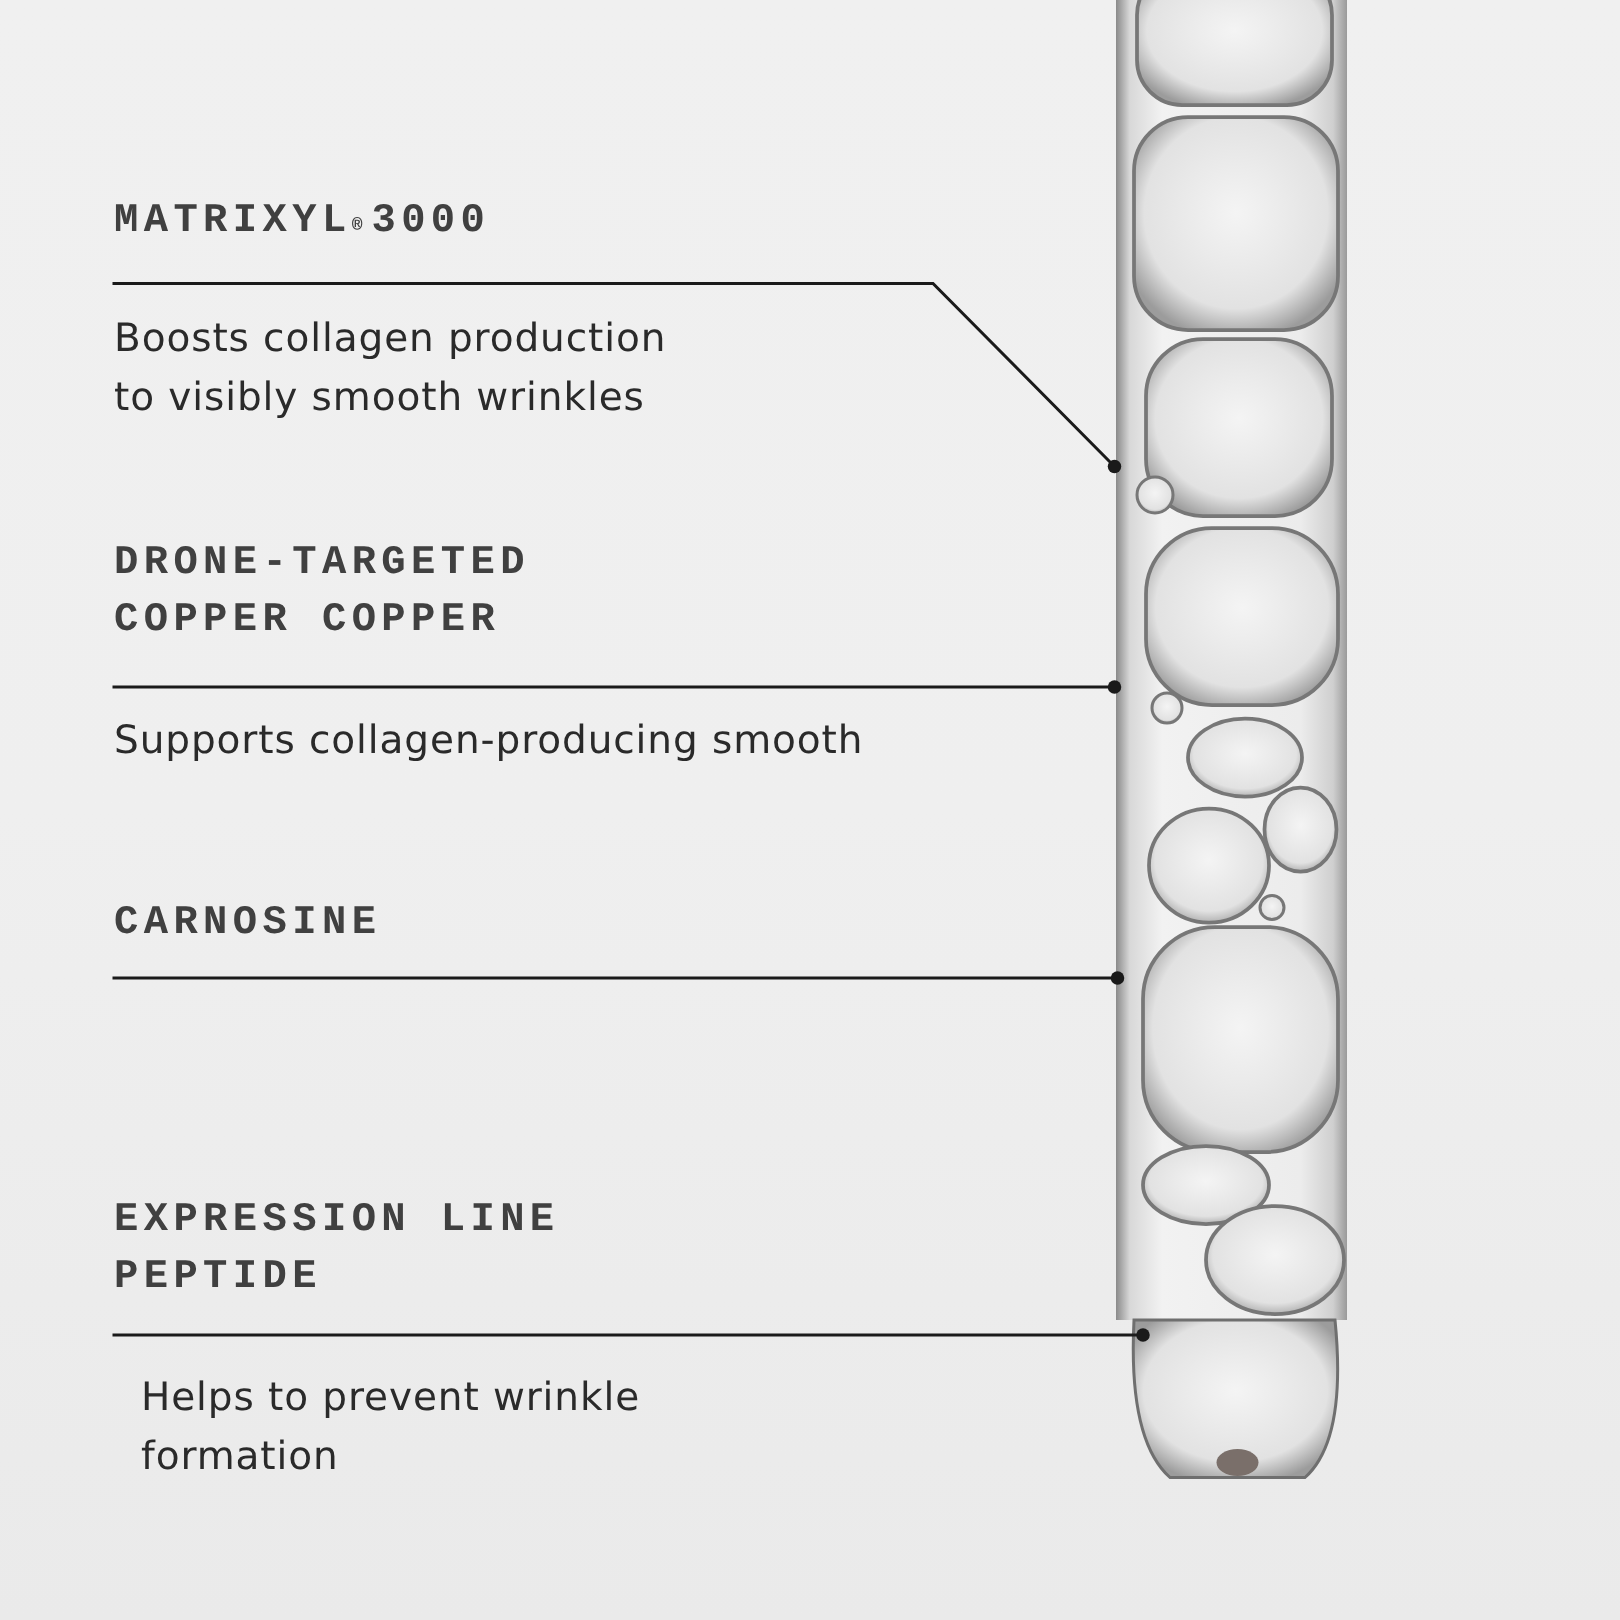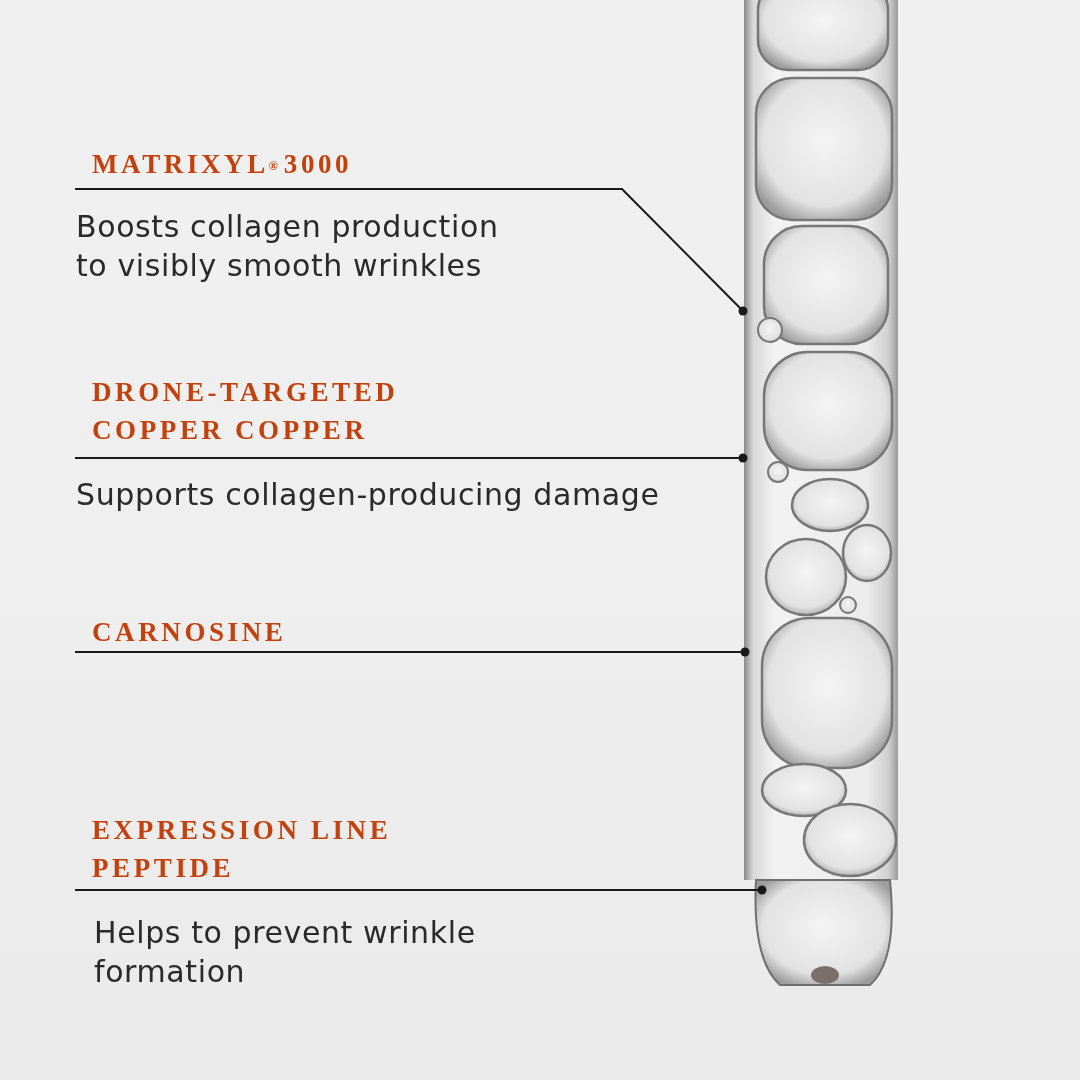--- a/index.html
+++ b/index.html
@@ -4,30 +4,30 @@
 <style>
   html, body { margin:0; padding:0; }
   body {
     width:1080px; height:1080px; overflow:hidden; position:relative;
     background: linear-gradient(180deg, #f0f0f0 0%, #efefef 50%, #eaeaea 100%);
     font-family: "Liberation Sans", "DejaVu Sans", sans-serif;
     color:#1a1a1a;
   }
   .canvas { position:absolute; inset:0; }
   .heading {
-    position:absolute; left:76px; margin:16px;
-    font-family: Liberation Serif, serif;
+    position:absolute; left:76px; margin:0;
+    font-family: Liberation Mono, monospace;
     font-weight:bold; font-size:27px; letter-spacing:3.6px; line-height:38px;
-    color:#c2410c; white-space:pre-line;
+    color:#404040; white-space:pre-line;
   }
   .heading sup { font-size:12px; letter-spacing:0; vertical-align:top; position:relative; top:2px; margin-right:6px; }
   .desc {
     position:absolute; left:76px; margin:0;
     font-family: "DejaVu Sans", "Liberation Sans", sans-serif;
-    font-size:30px; line-height:39px; color:#2a2a2a; letter-spacing:0.6px;
+    font-size:26px; line-height:39px; color:#2a2a2a; letter-spacing:0.6px;
     white-space:pre-line;
   }
   svg.lines { position:absolute; left:0; top:0; }
   .dropper { position:absolute; left:740px; top:0; width:170px; height:1000px; }
 </style>
 </head>
 <body>
 
 <div class="canvas">
 
@@ -75,21 +75,21 @@
     <line x1="75" y1="890" x2="762" y2="890" stroke="#1a1a1a" stroke-width="2"></line>
     <circle cx="762" cy="890" r="4.5" fill="#1a1a1a"></circle>
   </svg>
 
   <h2 class="heading" style="top:129px;"><span>MATRIXYL</span><sup>®</sup><span>3000</span></h2>
   <p class="desc" style="top:207px;">Boosts collagen production
 to visibly smooth wrinkles</p>
 
   <h2 class="heading" style="top:357px;">DRONE-TARGETED
 COPPER COPPER</h2>
-  <p class="desc" style="top:475px;">Supports collagen-producing damage</p>
+  <p class="desc" style="top:475px;">Supports collagen-producing smooth</p>
 
   <h2 class="heading" style="top:597px;">CARNOSINE</h2>
 
   <h2 class="heading" style="top:795px;">EXPRESSION LINE
 PEPTIDE</h2>
   <p class="desc" style="top:913px;margin-left:18px;">Helps to prevent wrinkle
 formation</p>
 
 </div>
 

